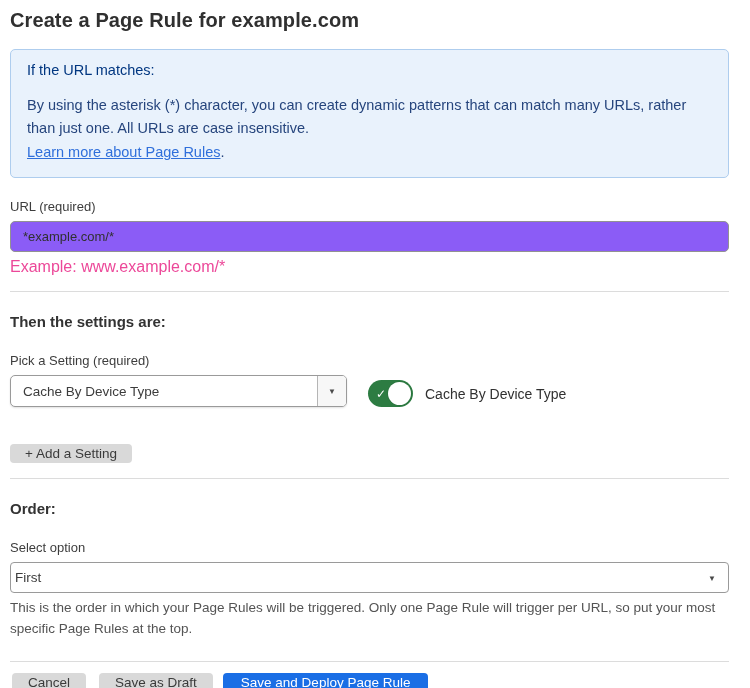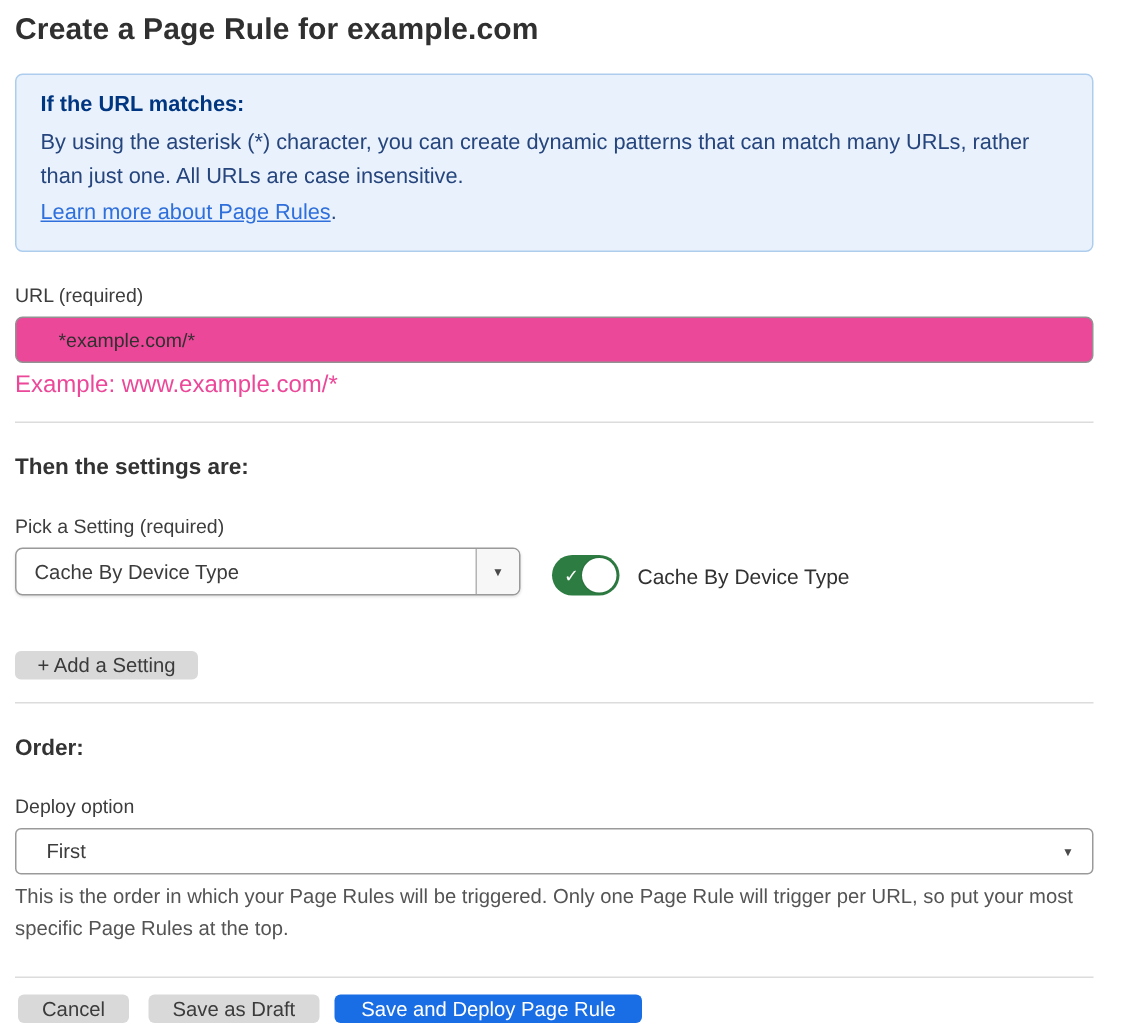--- a/index.html
+++ b/index.html
@@ -16,41 +16,41 @@
     letter-spacing: 0.1px; margin-bottom: 17px;
   }
   .info-box {
     background: #e9f2fc;
     border: 1px solid #aecdee;
     border-radius: 5px;
     padding: 12px 16px 13px 16px;
     margin-bottom: 21px;
   }
   .info-heading {
-    color: #003680; font-weight: bold; font-size: 14.5px;
-    margin-bottom: 6px;
+    color: #003680; font-weight: normal; font-size: 14.5px;
+    margin-bottom: 16px;
   }
   .info-body {
     color: #26457d; font-size: 14.5px; line-height: 1.62;
   }
   .info-link-line { color: #26457d; font-size: 14.5px; line-height: 1.62; }
   .info-link {
     color: #2f6fdb; text-decoration: underline; cursor: pointer;
   }
   .field-label {
     font-size: 13px; color: #3d3d3d; margin-bottom: 7px;
   }
   .text-input {
     width: 100%; height: 31px;
     border: 1px solid #929292; border-radius: 5px;
     font-family: "Liberation Sans", sans-serif;
     font-size: 13px; color: #303030;
-    padding: 0 28px;
+    padding: 0 12px;
     outline: none;
-    background: #ec4899;
+    background: #8b5cf6;
   }
   .field-helper {
     font-size: 16px; color: #ec4899; margin-top: 6px;
   }
   .divider {
     border: none; border-top: 1px solid #dcdcdc;
     margin: 0;
   }
   .divider-1 { margin-top: 15px; margin-bottom: 21px; }
   .section-heading {
@@ -110,21 +110,21 @@
   }
   .btn-add { margin-top: 37px; margin-bottom: 15px; }
   .divider-2 { margin-bottom: 21px; }
   .order-heading { margin-bottom: 23px; }
   .select-full {
     position: relative;
     width: 100%; height: 31px;
     border: 1px solid #9a9a9a; border-radius: 4px;
     background: #fff;
     display: flex; align-items: center;
-    padding: 0 30px 0 20px;
+    padding: 0 30px 0 4px;
     font-size: 13.5px; color: #3c3c3c;
     cursor: pointer;
   }
   .select-full .select-arrow {
     position: absolute; right: 12px; top: 50%;
     transform: translateY(-50%);
     font-size: 8px; color: #4a4a4a;
   }
   .order-helper {
     font-size: 13.5px; color: #545454; line-height: 1.55;
@@ -176,21 +176,21 @@
     <span class="toggle-label">Cache By Device Type</span>
   </div>
 </div>
 
 <button class="btn btn-add">+ Add a Setting</button>
 
 <hr class="divider divider-2">
 
 <div class="section-heading order-heading">Order:</div>
 
-<div class="field-label">Deploy option</div>
+<div class="field-label">Select option</div>
 <div class="select-full">
   <span>First</span>
   <span class="select-arrow">▼</span>
 </div>
 <div class="order-helper">This is the order in which your Page Rules will be triggered. Only one Page Rule will trigger per URL, so put your most specific Page Rules at the top.</div>
 
 <hr class="divider divider-3">
 
 <div class="actions">
   <button class="btn btn-cancel">Cancel</button>

